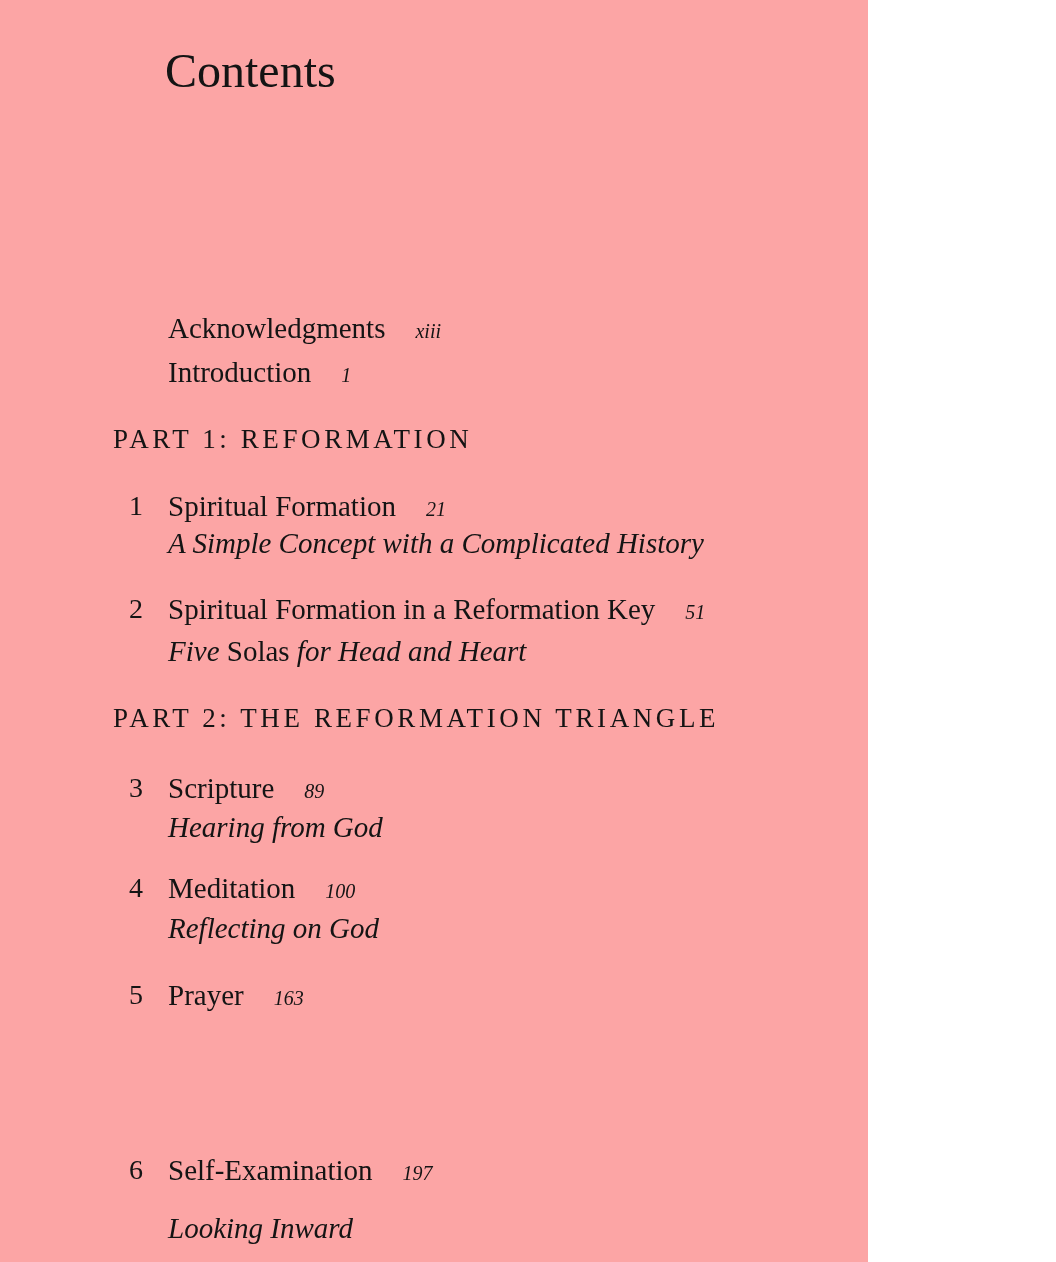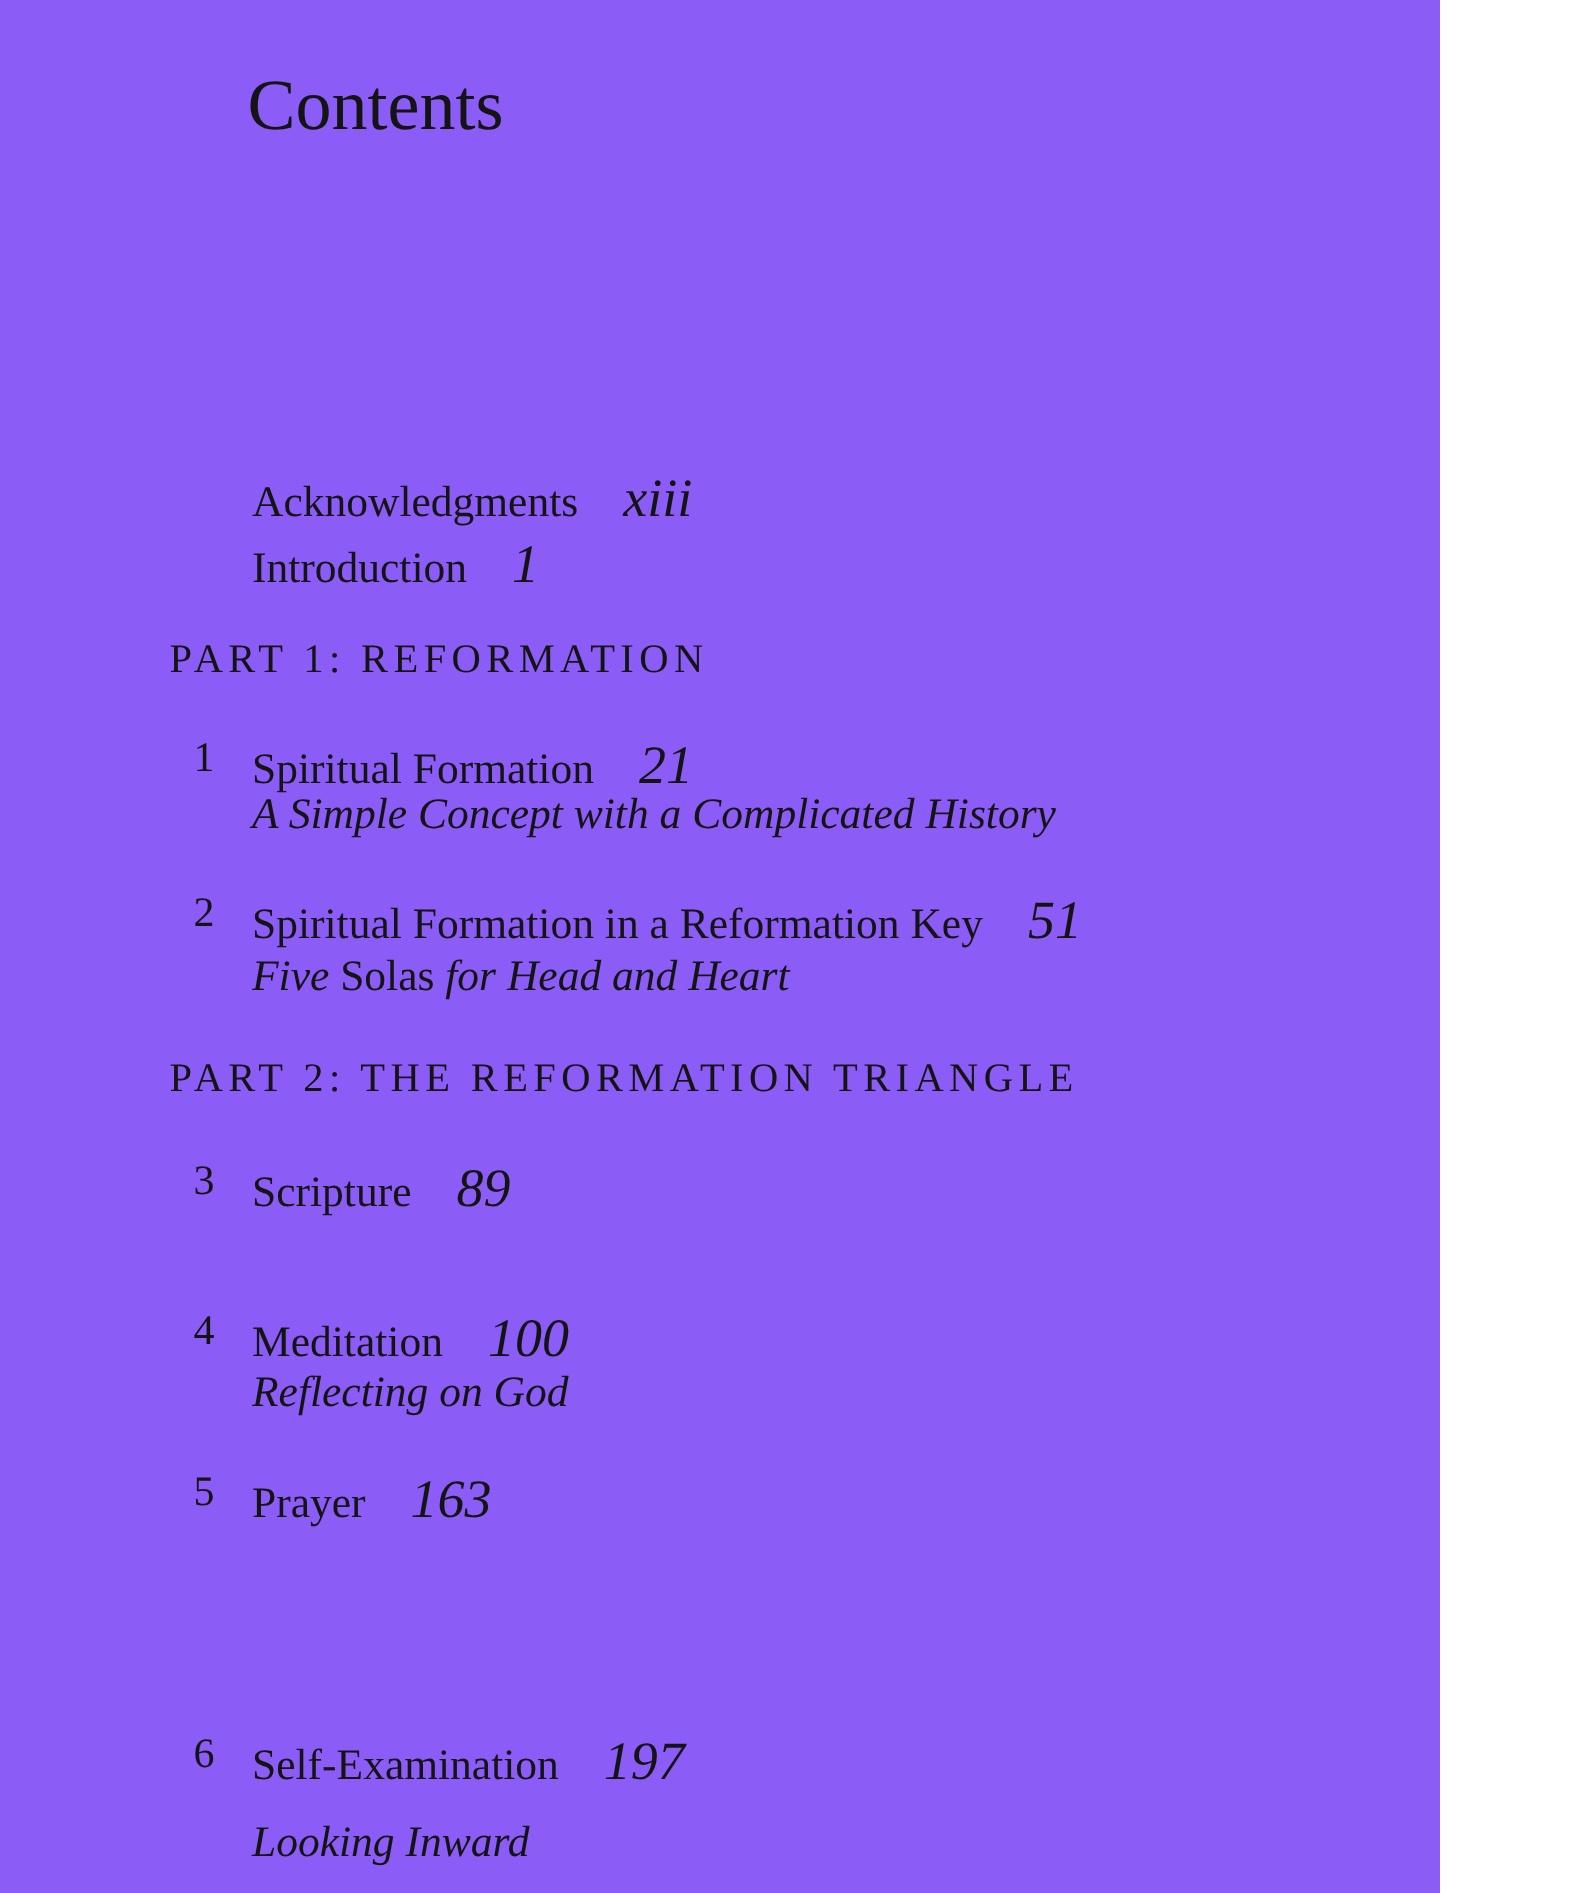--- a/index.html
+++ b/index.html
@@ -2,23 +2,23 @@
 <html><head>
 <meta charset="utf-8">
 <style>
   html, body {
     margin: 0;
     padding: 0;
     background: #ffffff;
   }
   .page {
     position: relative;
-    width: 960px;
+    width: 868px;
     height: 1262px;
-    background: #8b5cf6;
+    background: #fca5a5;
     font-family: "Liberation Serif", "DejaVu Serif", serif;
     color: #141414;
     overflow: hidden;
   }
   .abs { position: absolute; line-height: 1; white-space: nowrap; }
 
   .toc-title {
     top: 47px;
     left: 165px;
     font-size: 48px;
@@ -65,21 +65,21 @@
   .sub3 { top: 813px; }
   .sub4 { top: 914px; }
   .sub5 { top: 1016px; }
   .sub6 { top: 1198px; margin-top: 16px; }
 
   .seg-roman { font-style: normal; }
 
   .pagenum {
     font-style: italic;
     margin-left: 30px;
-    font-size: 36px;
+    font-size: 20px;
   }
 </style>
 </head>
 <body>
 
 <div class="page">
 
   <h1 class="abs toc-title">Contents</h1>
 
   <div class="abs fm-line fm-ack">
@@ -103,20 +103,23 @@
   </div>
   <div class="abs sub-line sub2">
     <span>Five </span><span class="seg-roman">Solas</span><span> for Head and Heart</span>
   </div>
 
   <div class="abs part-heading part-2">PART 2: THE REFORMATION TRIANGLE</div>
 
   <div class="abs ch-line ch3">
     <span class="ch-num">3</span><span>Scripture</span><span class="pagenum">89</span>
   </div>
+  <div class="abs sub-line sub3">
+    <span>Hearing from God</span>
+  </div>
 
   <div class="abs ch-line ch4">
     <span class="ch-num">4</span><span>Meditation</span><span class="pagenum">100</span>
   </div>
   <div class="abs sub-line sub4">
     <span>Reflecting on God</span>
   </div>
 
   <div class="abs ch-line ch5">
     <span class="ch-num">5</span><span>Prayer</span><span class="pagenum">163</span>

